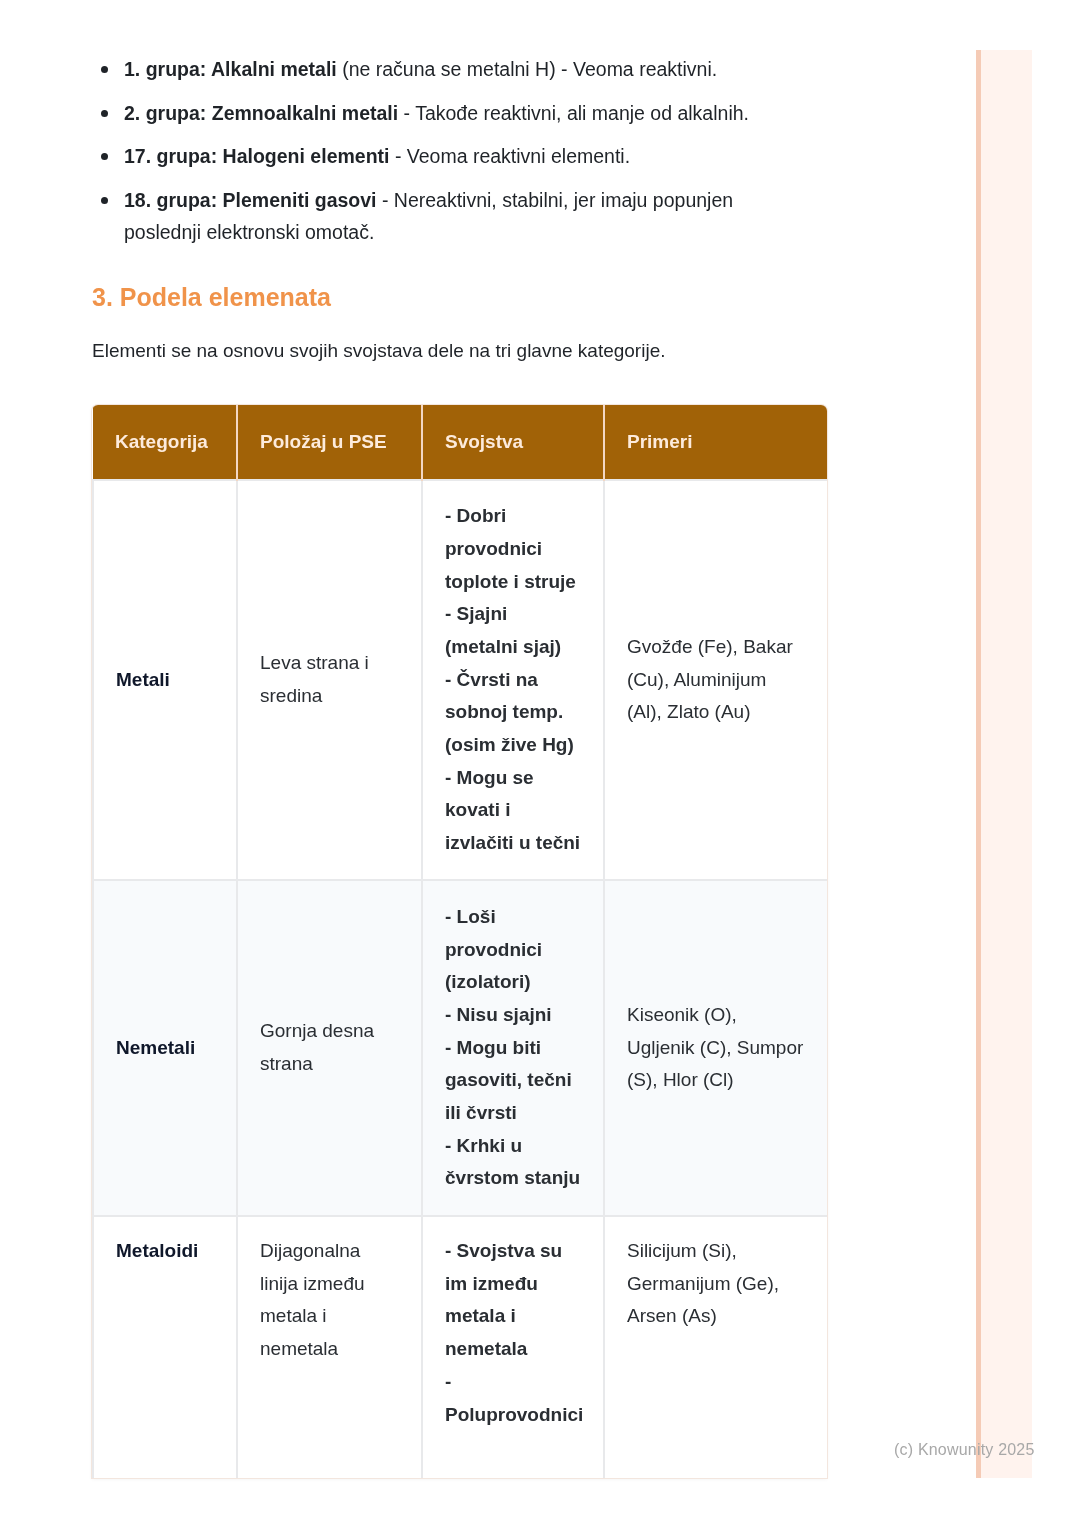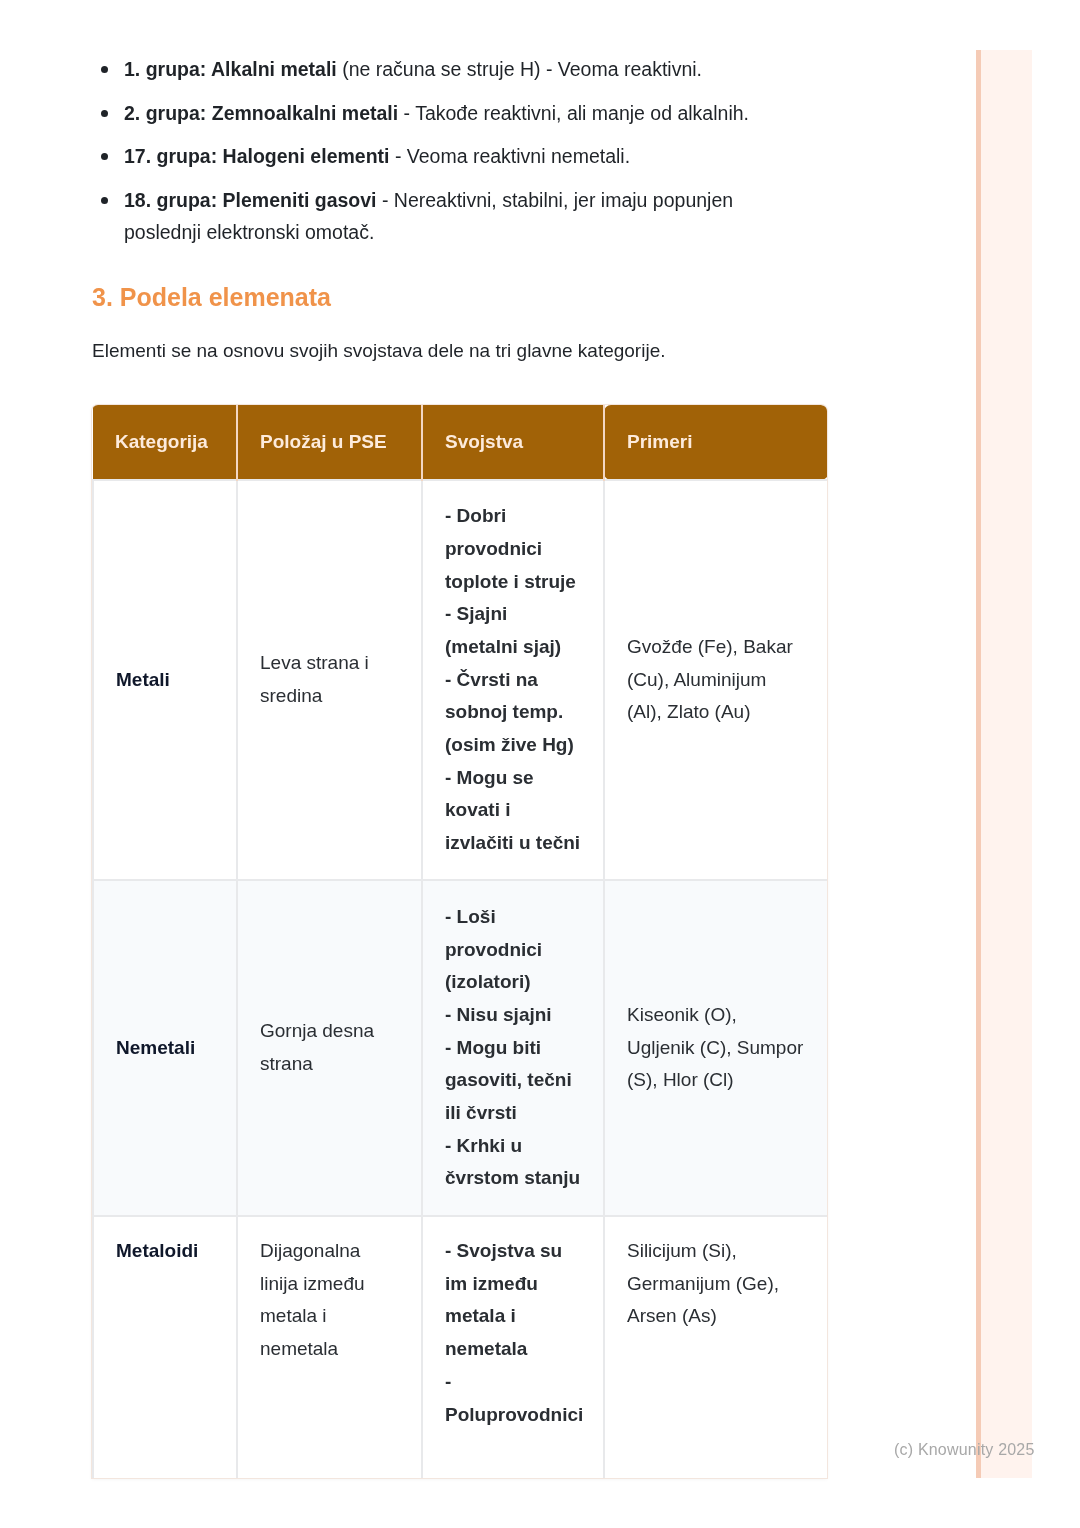--- a/index.html
+++ b/index.html
@@ -112,21 +112,21 @@
     }
     table.classes th {
       background: #a16207;
       color: #fdebdc;
       font-weight: 700;
       text-align: left;
       padding: 0 22px;
       height: 74px;
       border-right: 2px solid #f3d7c4;
     }
-    table.classes th:last-child { border-right: none; border-radius: 7px; }
+    table.classes th:last-child { border-right: none; }
     table.classes td {
       vertical-align: middle;
       padding: 18px 22px;
       border: 2px solid #e8e9eb;
       color: #2a2e33;
     }
     table.classes tr td:first-child { border-left: 2px solid #e8e9eb; font-weight: 700; color: #0f172a; }
     table.classes tr.alt td { background: #f8fafc; }
     table.classes tr.top td { vertical-align: top; }
     .row-metali td { height: 362px; }
@@ -137,29 +137,29 @@
 </head>
 <body>
 
 <div class="page">
 
   <div class="content">
 
     <ul class="groups">
       <li>
         <span class="bullet"></span>
-        <b>1. grupa: Alkalni metali</b><span> (ne računa se struje H) - Veoma reaktivni.</span>
+        <b>1. grupa: Alkalni metali</b><span> (ne računa se metalni H) - Veoma reaktivni.</span>
       </li>
       <li>
         <span class="bullet"></span>
         <b>2. grupa: Zemnoalkalni metali</b><span> - Takođe reaktivni, ali manje od alkalnih.</span>
       </li>
       <li>
         <span class="bullet"></span>
-        <b>17. grupa: Halogeni elementi</b><span> - Veoma reaktivni nemetali.</span>
+        <b>17. grupa: Halogeni elementi</b><span> - Veoma reaktivni elementi.</span>
       </li>
       <li>
         <span class="bullet"></span>
         <b>18. grupa: Plemeniti gasovi</b><span> - Nereaktivni, stabilni, jer imaju popunjen poslednji elektronski omotač.</span>
       </li>
     </ul>
 
     <h2 class="section-title">3. Podela elemenata</h2>
     <p class="intro">Elementi se na osnovu svojih svojstava dele na tri glavne kategorije.</p>
 

